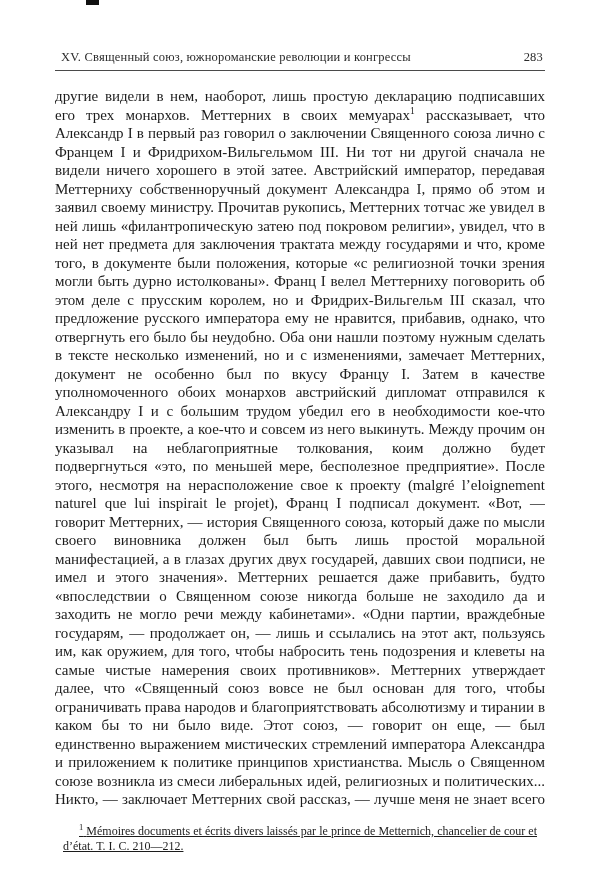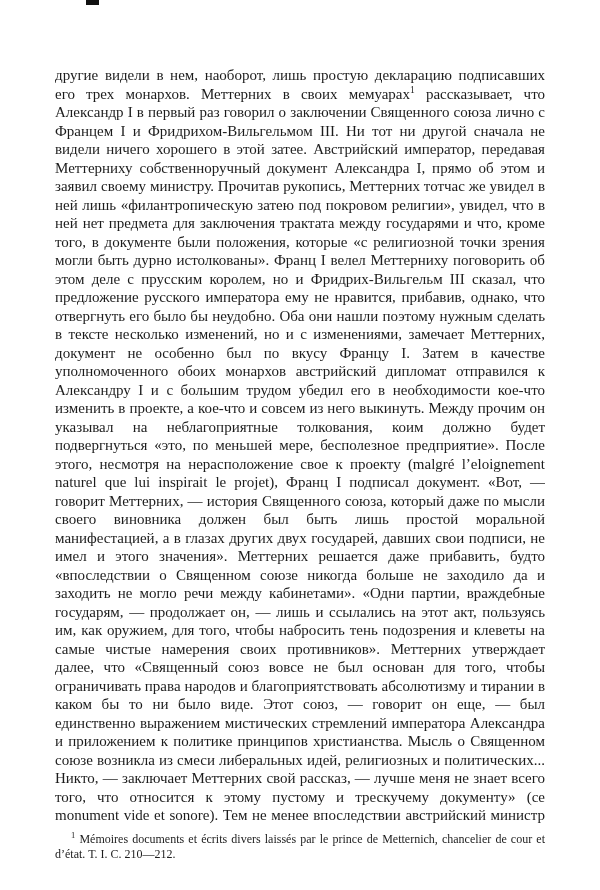--- a/index.html
+++ b/index.html
@@ -51,34 +51,38 @@
     vertical-align: super;
   }
   .footnote {
     margin-top: auto;
     padding-top: 8px;
     font-size: 12px;
     line-height: 15px;
     text-align: justify;
     flex: 0 0 auto;
   }
-  .footnote p { margin: 0; text-indent: 16px; }
+  .footnote p { margin: 8px; text-indent: 16px; text-decoration: underline; }
   sup.fn-marker {
     font-size: 8.5px;
     line-height: 0;
     vertical-align: super;
   }
 </style>
 </head>
 <body>
 
 <div class="scan-artifact"></div>
 
 <div class="content">
 
+  <div class="running-head">
+    <span class="chapter-title">XV. Священный союз, южнороманские революции и конгрессы</span>
+    <span class="page-number">283</span>
+  </div>
 
   <div class="body-text">
     <p><span>другие видели в нем, наоборот, лишь простую декларацию подписавших его трех монархов. Меттерних в своих мемуарах</span><sup class="fn-ref">1</sup><span> рассказывает, что Александр I в первый раз говорил о заключении Священного союза лично с Францем I и Фридрихом-Вильгельмом III. Ни тот ни другой сначала не видели ничего хорошего в этой затее. Австрийский император, передавая Меттерниху собственноручный документ Александра I, прямо об этом и заявил своему министру. Прочитав рукопись, Меттерних тотчас же увидел в ней лишь «филантропическую затею под покровом религии», увидел, что в ней нет предмета для заключения трактата между государями и что, кроме того, в документе были положения, которые «с религиозной точки зрения могли быть дурно истолкованы». Франц I велел Меттерниху поговорить об этом деле с прусским королем, но и Фридрих-Вильгельм III сказал, что предложение русского императора ему не нравится, прибавив, однако, что отвергнуть его было бы неудобно. Оба они нашли поэтому нужным сделать в тексте несколько изменений, но и с изменениями, замечает Меттерних, документ не особенно был по вкусу Францу I. Затем в качестве уполномоченного обоих монархов австрийский дипломат отправился к Александру I и с большим трудом убедил его в необходимости кое-что изменить в проекте, а кое-что и совсем из него выкинуть. Между прочим он указывал на неблагоприятные толкования, коим должно будет подвергнуться «это, по меньшей мере, бесполезное предприятие». После этого, несмотря на нерасположение свое к проекту (malgré l’eloignement naturel que lui inspirait le projet), Франц I подписал документ. «Вот, — говорит Меттерних, — история Священного союза, который даже по мысли своего виновника должен был быть лишь простой моральной манифестацией, а в глазах других двух государей, давших свои подписи, не имел и этого значения». Меттерних решается даже прибавить, будто «впоследствии о Священном союзе никогда больше не заходило да и заходить не могло речи между кабинетами». «Одни партии, враждебные государям, — продолжает он, — лишь и ссылались на этот акт, пользуясь им, как оружием, для того, чтобы набросить тень подозрения и клеветы на самые чистые намерения своих противников». Меттерних утверждает далее, что «Священный союз вовсе не был основан для того, чтобы ограничивать права народов и благоприятствовать абсолютизму и тирании в каком бы то ни было виде. Этот союз, — говорит он еще, — был единственно выражением мистических стремлений императора Александра и приложением к политике принципов христианства. Мысль о Священном союзе возникла из смеси либеральных идей, религиозных и политических... Никто, — заключает Меттерних свой рассказ, — лучше меня не знает всего того, что относится к этому пустому и трескучему документу» (ce monument vide et sonore). Тем не менее впоследствии австрийский министр весьма искусно эксплуа-</span></p>
   </div>
 
   <div class="footnote">
     <p><sup class="fn-marker">1</sup> <span>Mémoires documents et écrits divers laissés par le prince de Metternich, chancelier de cour et d’état. Т. I. С. 210—212.</span></p>
   </div>
 
 </div>

